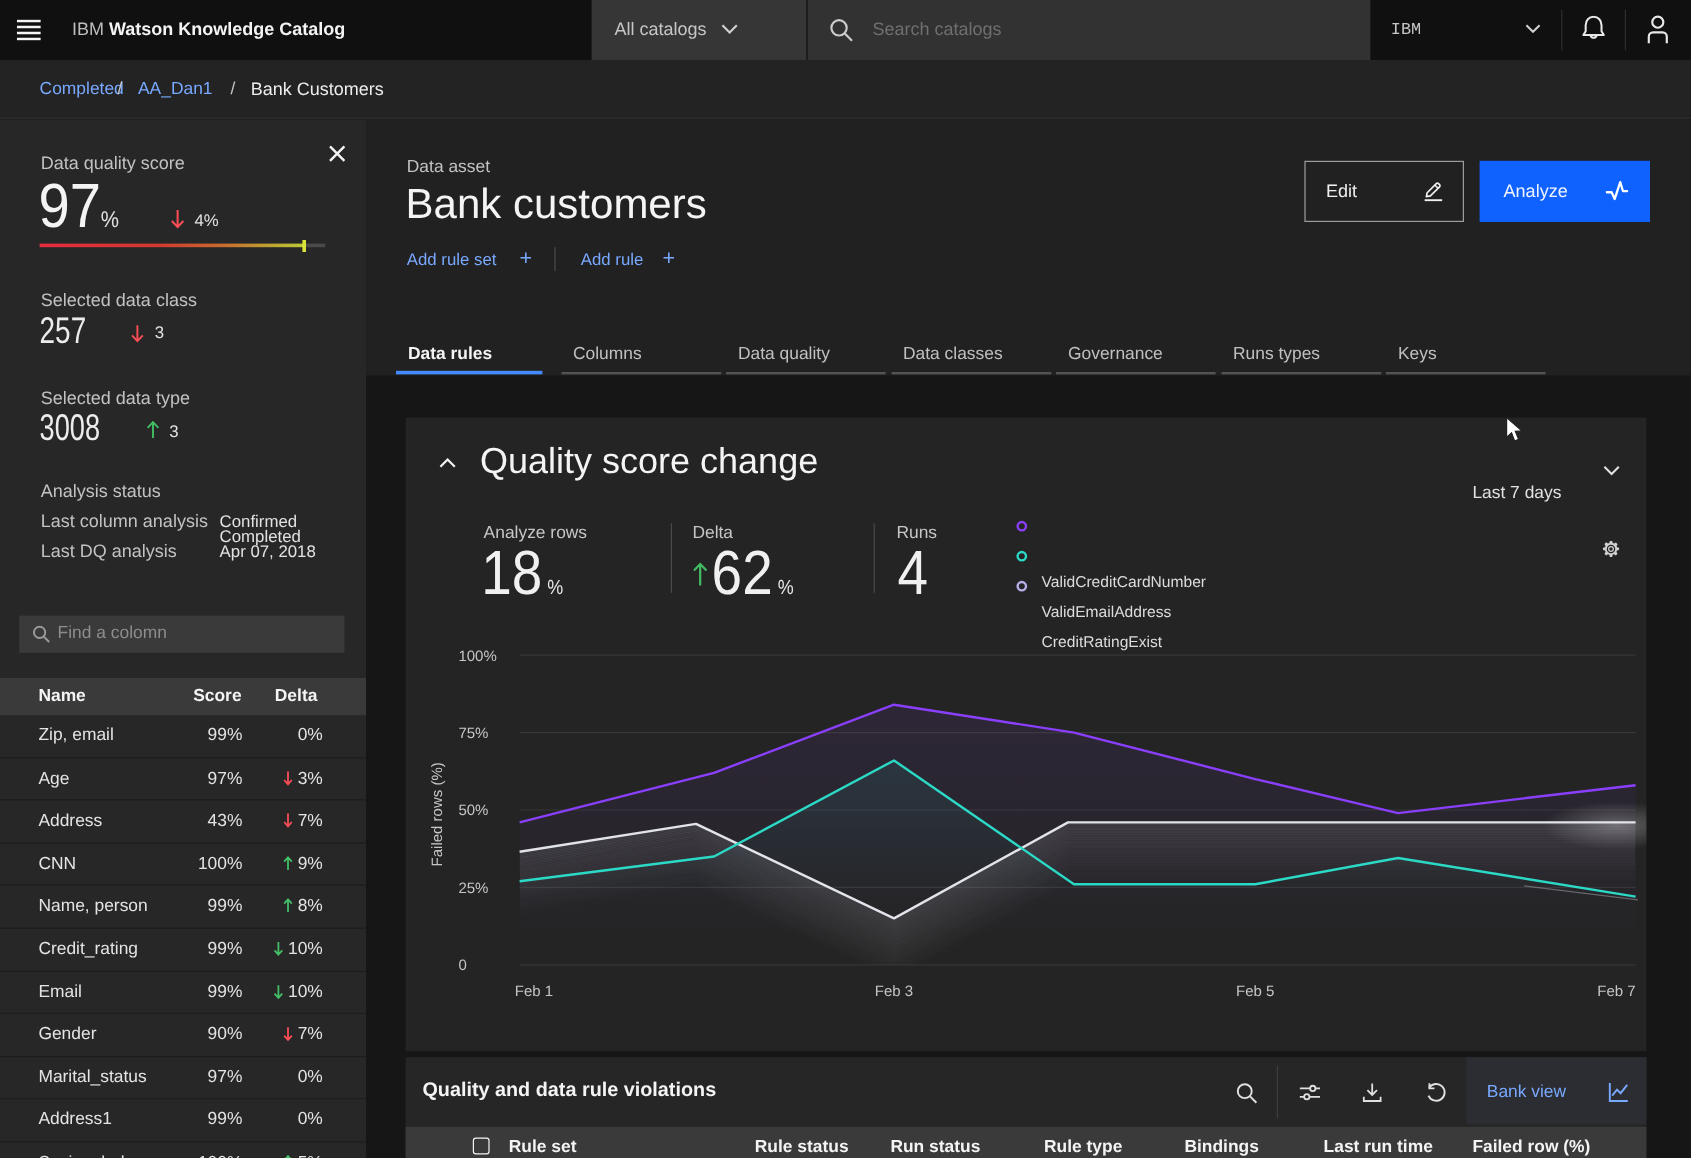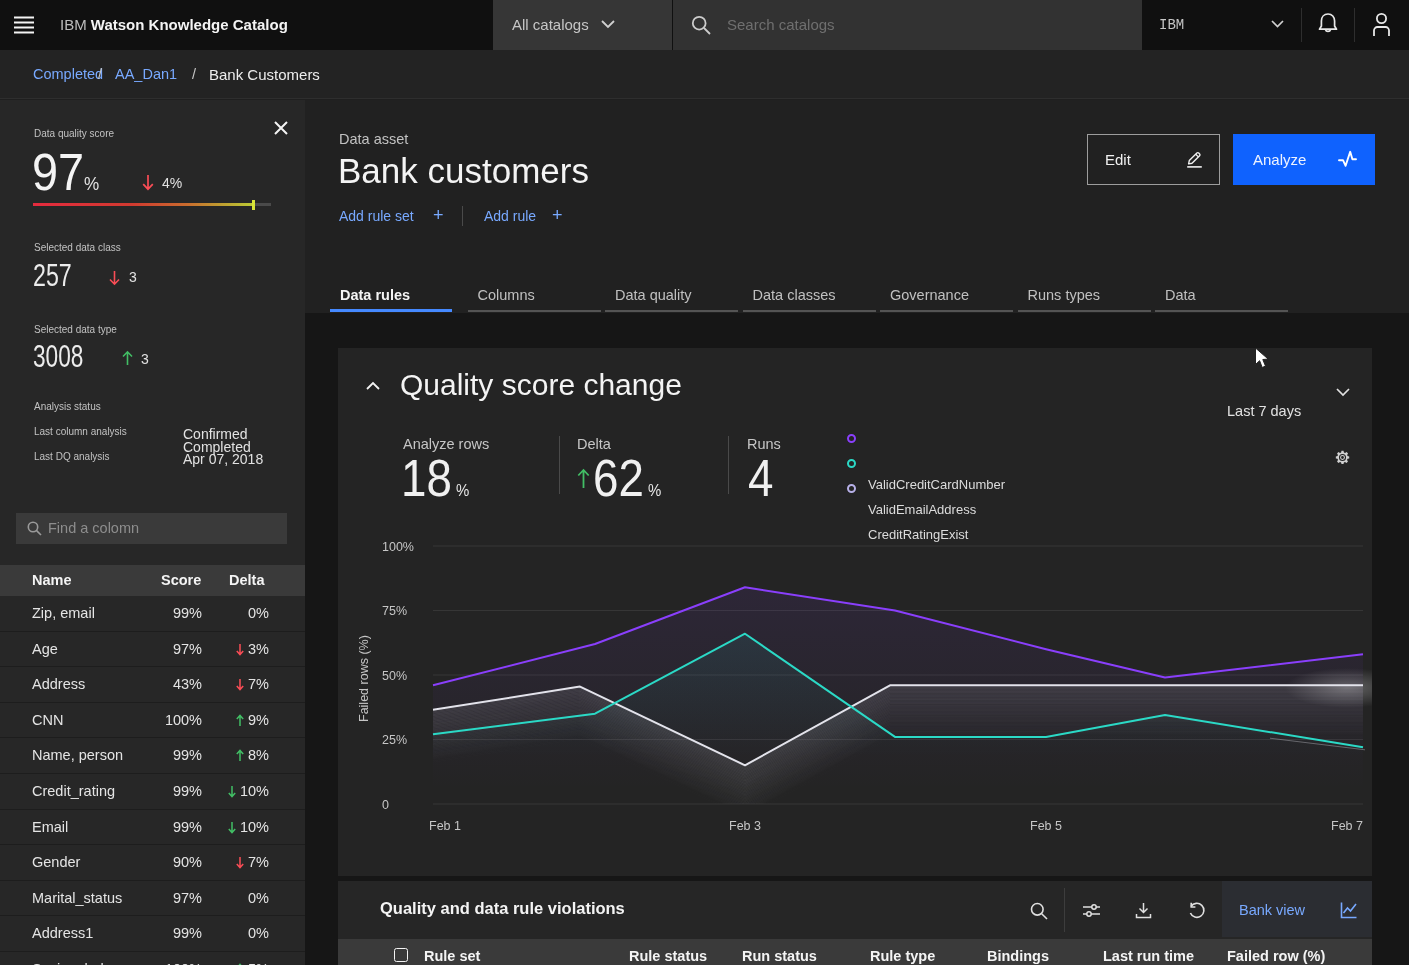--- a/index.html
+++ b/index.html
@@ -11,21 +11,21 @@
 #topbar { left:0; top:0; width:1409px; height:50px; background:#101010; }
 #allcat { left:493px; top:0; width:179px; height:50px; background:#363636; }
 #searcharea { left:673px; top:0; width:469px; height:50px; background:#323232; }
 .navtext { color:#c6c6c6; font-size:15px; }
 
 
 #crumb { left:0; top:50px; width:1409px; height:49px; background:#232323; border-bottom:1px solid #2e2e2e; }
 
 
 #sidebar { left:0; top:100px; width:305px; height:865px; background:#272727; }
-.lbl { color:#c2c2c2; font-size:10px; }
+.lbl { color:#c2c2c2; font-size:15px; }
 
 
 .srow { position:absolute; left:0; width:331px; height:35.6px; border-bottom:1px solid #1d1d1d; }
 .srow .nm { position:absolute; left:32px; top:9px; font-size:14.5px; color:#e4e4e4; }
 .srow .sc { position:absolute; left:130px; width:72px; top:9px; font-size:14.5px; color:#e4e4e4; text-align:right; }
 .srow .dl { position:absolute; left:220px; width:49px; top:9px; font-size:14.5px; color:#e4e4e4; text-align:right; }
 
 
 #mainhead { left:305px; top:100px; width:1104px; height:213px; background:#212121; }
 #mainbody { left:305px; top:313px; width:1104px; height:652px; background:#161616; }
@@ -246,21 +246,21 @@
       <div class="tab" style="left:477.5px; top:287px; font-size:14.5px; color:#c0c0c0;">Columns</div>
       <div class="tabu" style="left:467.5px; width:133px; background:#545454; height:2px; top:310px;"></div>
       <div class="tab" style="left:615px; top:287px; font-size:14.5px; color:#c0c0c0;">Data quality</div>
       <div class="tabu" style="left:605px; width:133px; background:#545454; height:2px; top:310px;"></div>
       <div class="tab" style="left:752.5px; top:287px; font-size:14.5px; color:#c0c0c0;">Data classes</div>
       <div class="tabu" style="left:742.5px; width:133px; background:#545454; height:2px; top:310px;"></div>
       <div class="tab" style="left:890px; top:287px; font-size:14.5px; color:#c0c0c0;">Governance</div>
       <div class="tabu" style="left:880px; width:133px; background:#545454; height:2px; top:310px;"></div>
       <div class="tab" style="left:1027.5px; top:287px; font-size:14.5px; color:#c0c0c0;">Runs types</div>
       <div class="tabu" style="left:1017.5px; width:133px; background:#545454; height:2px; top:310px;"></div>
-      <div class="tab" style="left:1165px; top:287px; font-size:14.5px; color:#c0c0c0;">Data</div>
+      <div class="tab" style="left:1165px; top:287px; font-size:14.5px; color:#c0c0c0;">Keys</div>
       <div class="tabu" style="left:1155px; width:133px; background:#545454; height:2px; top:310px;"></div>
     </div>
 
   <div class="abs" id="card1"></div>
   <svg class="abs" style="left:366px; top:381px;" width="14" height="10" viewBox="0 0 14 10">
       <path d="M1 8 L7 2 L13 8" fill="none" stroke="#f4f4f4" stroke-width="1.8"></path>
     </svg>
   <div class="abs" style="left:400px; top:368px; font-size:30px; font-weight:300; color:#f4f4f4;">Quality score change</div>
   <div class="abs" style="left:1227px; top:403px; font-size:14.5px; color:#e2e2e2;">Last 7 days</div>
   <svg class="abs" style="left:1336px; top:388px;" width="14" height="9" viewBox="0 0 14 9">
@@ -373,21 +373,21 @@
       <text x="44" y="30.5" fill="#c6c6c6" font-size="12.5" text-anchor="start" font-family="Liberation Sans">100%</text>
       <text x="107" y="310" fill="#c6c6c6" font-size="12.5" text-anchor="middle" font-family="Liberation Sans">Feb 1</text>
       <text x="407" y="310" fill="#c6c6c6" font-size="12.5" text-anchor="middle" font-family="Liberation Sans">Feb 3</text>
       <text x="708" y="310" fill="#c6c6c6" font-size="12.5" text-anchor="middle" font-family="Liberation Sans">Feb 5</text>
       <text x="1009" y="310" fill="#c6c6c6" font-size="12.5" text-anchor="middle" font-family="Liberation Sans">Feb 7</text>
     </svg>
 
   <div class="abs" style="left:357px; top:722px; font-size:12.5px; color:#c6c6c6; transform:rotate(-90deg); transform-origin:0 0;">Failed rows (%)</div>
 
   <div class="abs" id="card2"></div>
-  <div class="abs" style="left:352px; top:899px; font-size:16.5px; font-weight:bold; color:#f4f4f4;margin-left:28px;">Quality and data rule violations</div>
+  <div class="abs" style="left:352px; top:899px; font-size:16.5px; font-weight:bold; color:#f4f4f4;">Quality and data rule violations</div>
   <svg class="abs" style="left:1030px; top:902px;" width="18" height="18" viewBox="0 0 18 18">
       <circle cx="7.3" cy="7.3" r="5.8" fill="none" stroke="#e0e0e0" stroke-width="1.6"></circle>
       <line x1="11.7" y1="11.7" x2="17" y2="17" stroke="#e0e0e0" stroke-width="1.6"></line>
     </svg>
   <div class="abs" style="left:1064px; top:888px; width:1px; height:44px; background:#3d3d3d;"></div>
 
   <svg class="abs" style="left:1083px; top:903px;" width="17" height="16" viewBox="0 0 17 16">
     <line x1="0" y1="4" x2="17" y2="4" stroke="#e0e0e0" stroke-width="1.5"></line>
     <line x1="0" y1="11" x2="17" y2="11" stroke="#e0e0e0" stroke-width="1.5"></line>
     <circle cx="11" cy="4" r="2.2" fill="#262626" stroke="#e0e0e0" stroke-width="1.5"></circle>

